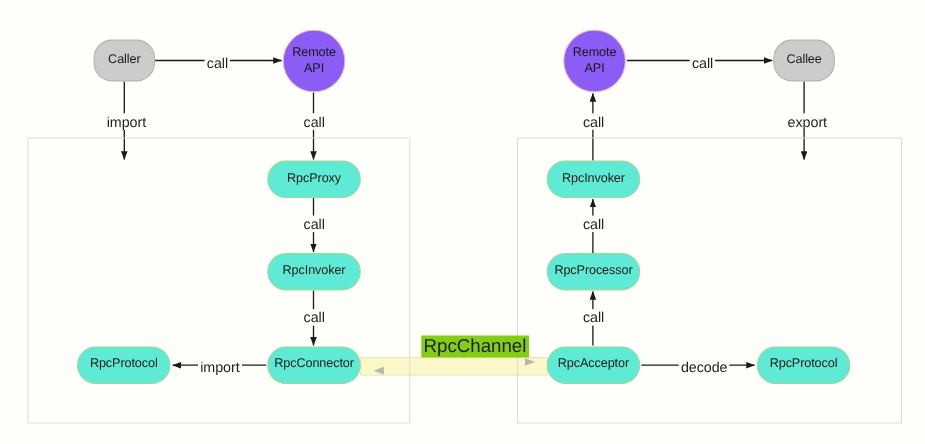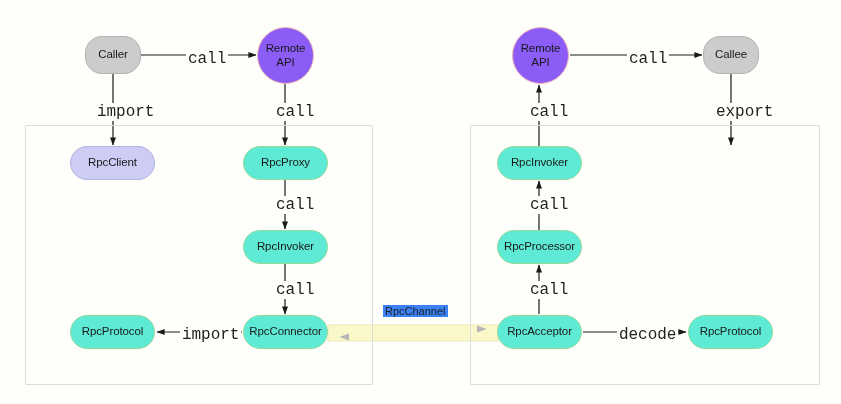--- a/index.html
+++ b/index.html
@@ -51,36 +51,35 @@
   .group-box {
     position: absolute;
     box-sizing: border-box;
     border: 1px solid #dcdcdc;
     background: transparent;
     border-radius: 1px;
     z-index: 1;
   }
   .edge-label {
     position: absolute;
-    font-size: 16px;
+    font-size: 13px;
     color: #1f1f1f;
     background: #fefefb;
     padding: 0 2px;
     white-space: nowrap;
     z-index: 4;
     letter-spacing: -0.05px;
-    font-family: Liberation Mono, monospace;
   }
   .channel-label {
     position: absolute;
-    font-size: 11px;
+    font-size: 17px;
     color: #1f1f1f;
     white-space: nowrap;
     z-index: 4;
-    background: #3b82f6;
+    background: #84cc16;
     padding: 0 2px;
   }
 </style>
 </head>
 <body>
 
 <div id="canvas">
 
   <svg id="svg-layer" viewBox="0 0 841 404" xmlns="http://www.w3.org/2000/svg">
     <defs>
@@ -141,23 +140,20 @@
     <span>
       <span>Remote</span><br>
       <span>API</span>
     </span>
   </div>
 
   <div class="node rect gray" style="left:703px; top:36px; width:56px; height:38px;">
     <span>Callee</span>
   </div>
 
-  <div class="node rect purple" style="left:70px; top:146px; width:85px; height:34px;">
-    <span>RpcClient</span>
-  </div>
 
   <div class="node rect green" style="left:243px; top:146px; width:85px; height:34px;">
     <span>RpcProxy</span>
   </div>
 
   <div class="node rect green" style="left:497px; top:146px; width:85px; height:34px;">
     <span>RpcInvoker</span>
   </div>
 
 

